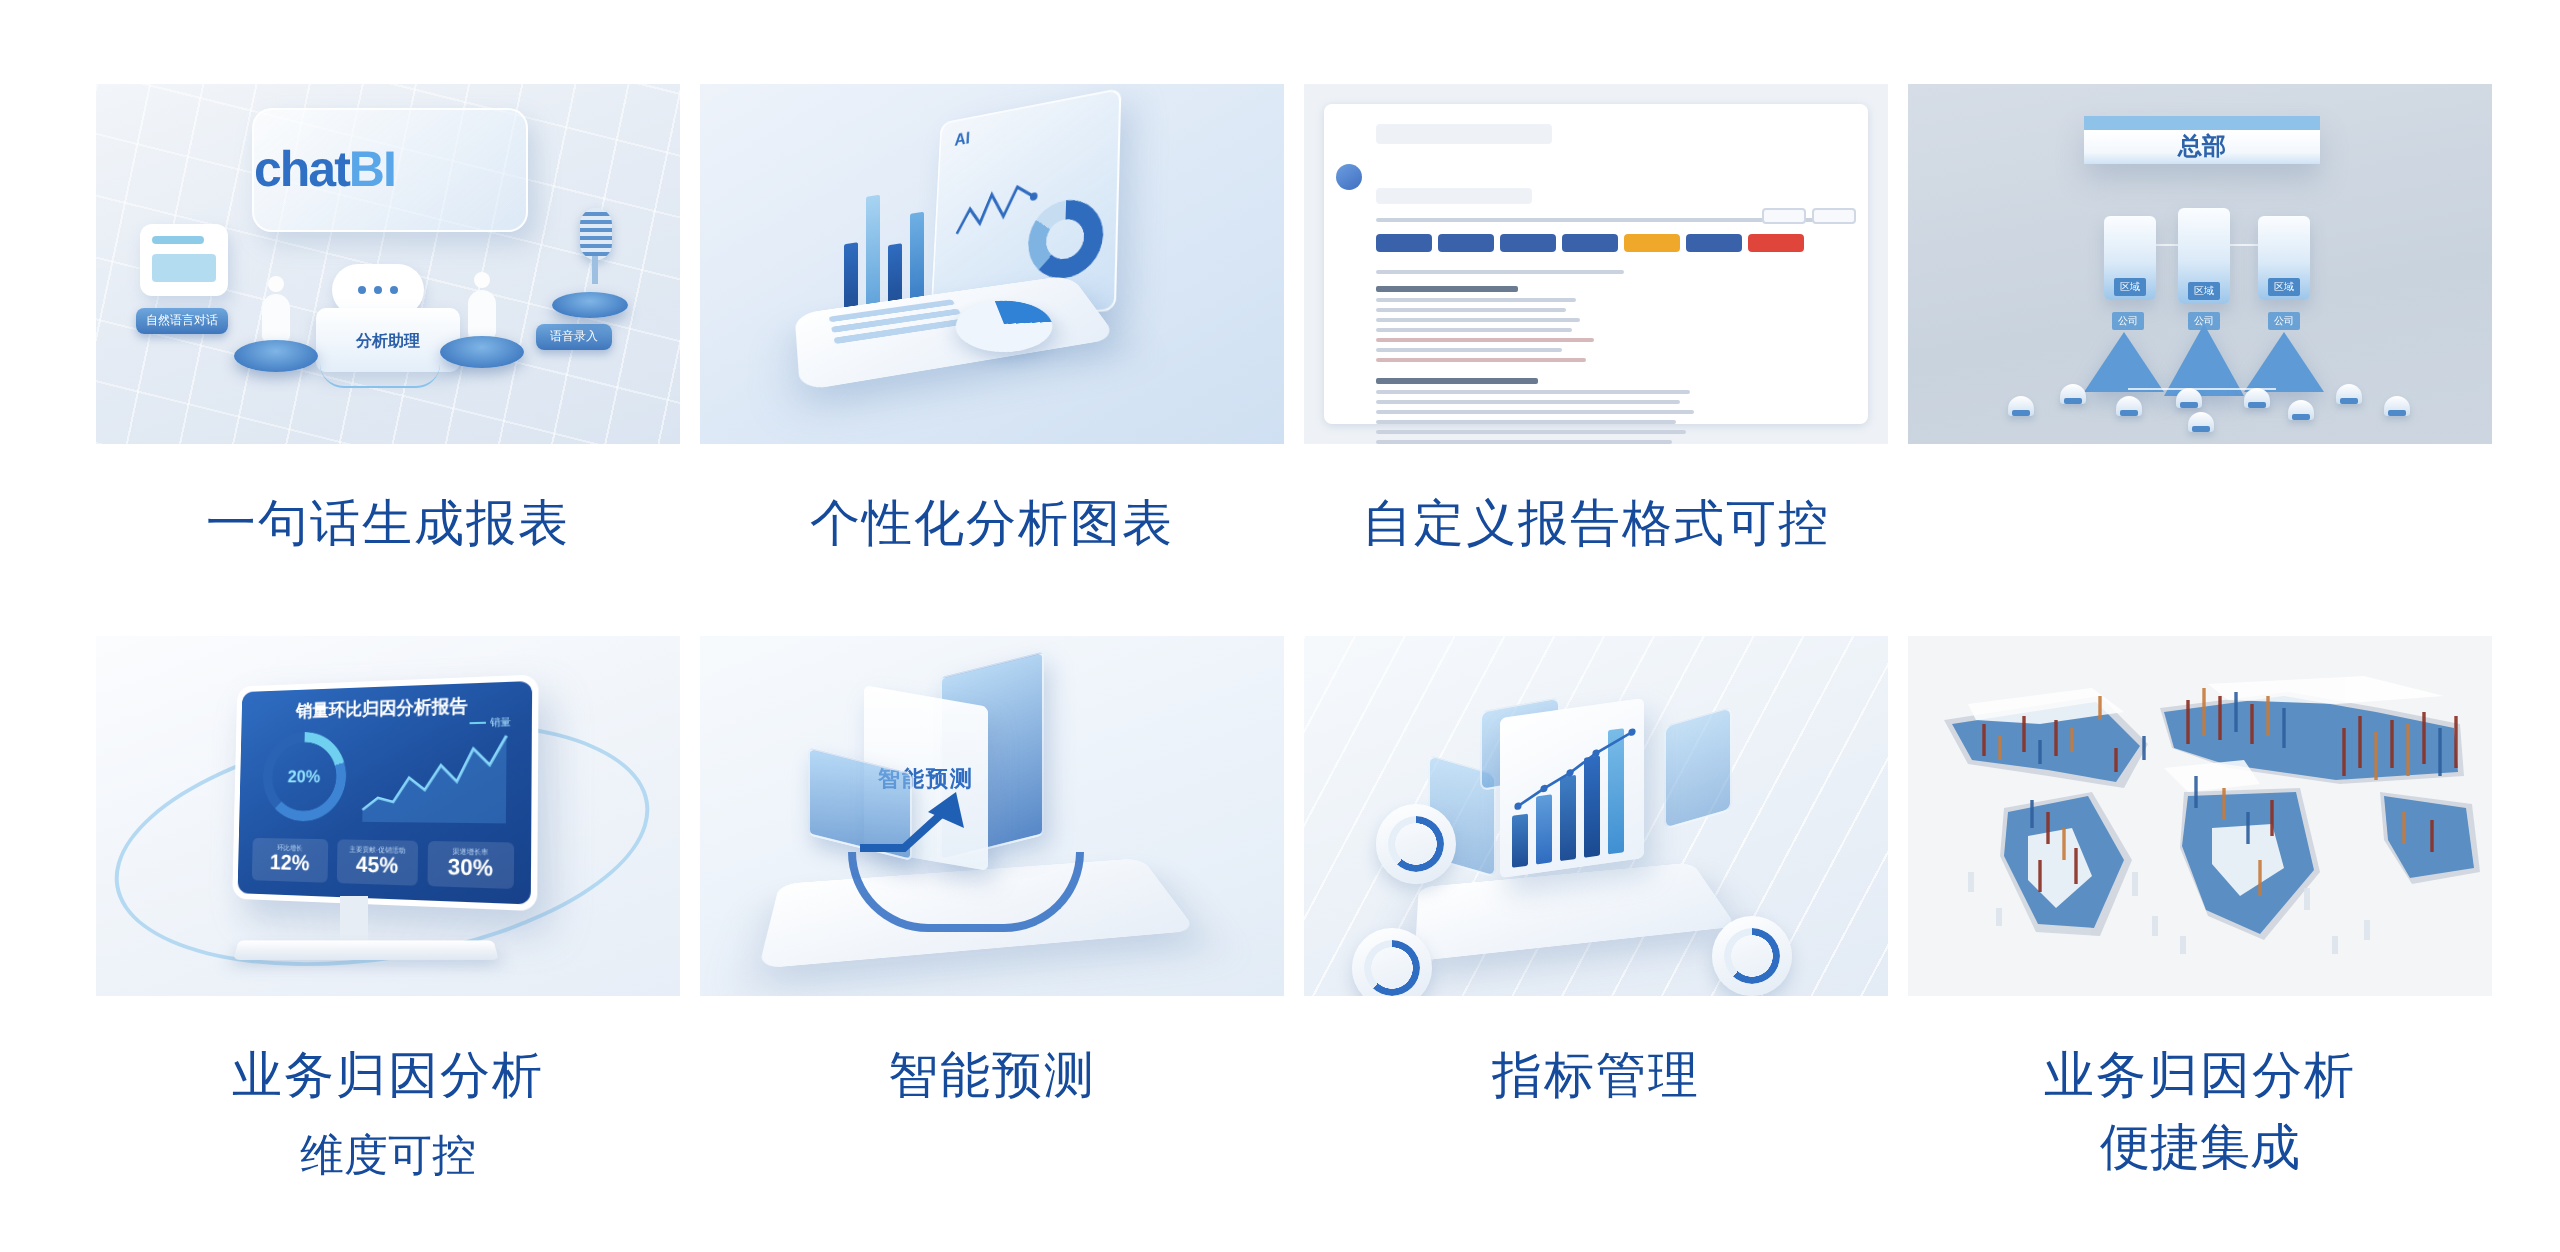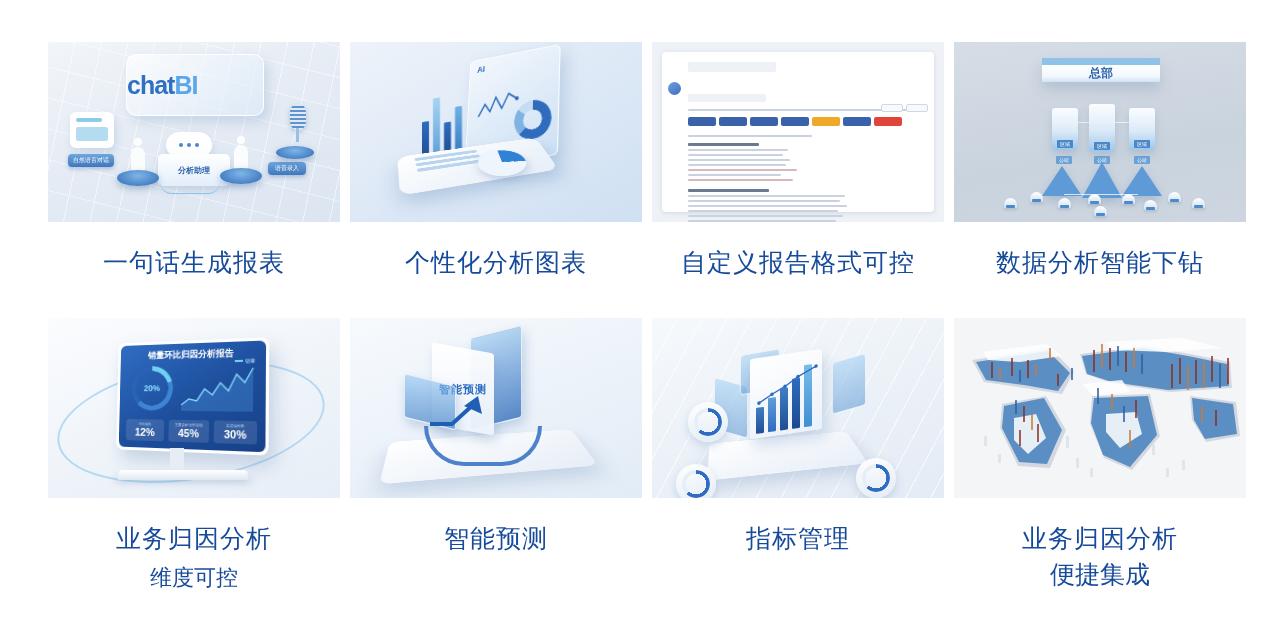--- a/index.html
+++ b/index.html
@@ -402,21 +402,20 @@
       <div class="dome" style="left:190px; top:158px;">
           <u></u>
         </div>
       <div class="dome" style="left:214px; top:150px;">
           <u></u>
         </div>
       <div class="dome" style="left:238px; top:156px;">
           <u></u>
         </div>
     </div>
-    <div class="caption">数据分析智能下钻</div>
   </div>
 
   <div class="feature-card">
     <div class="thumb c5">
       <div class="ring"></div>
       <div class="mon">
         <div class="inner">
           <div class="mtitle">销量环比归因分析报告</div>
           <div class="donut5"></div>
           <div class="dpct">20%</div>

